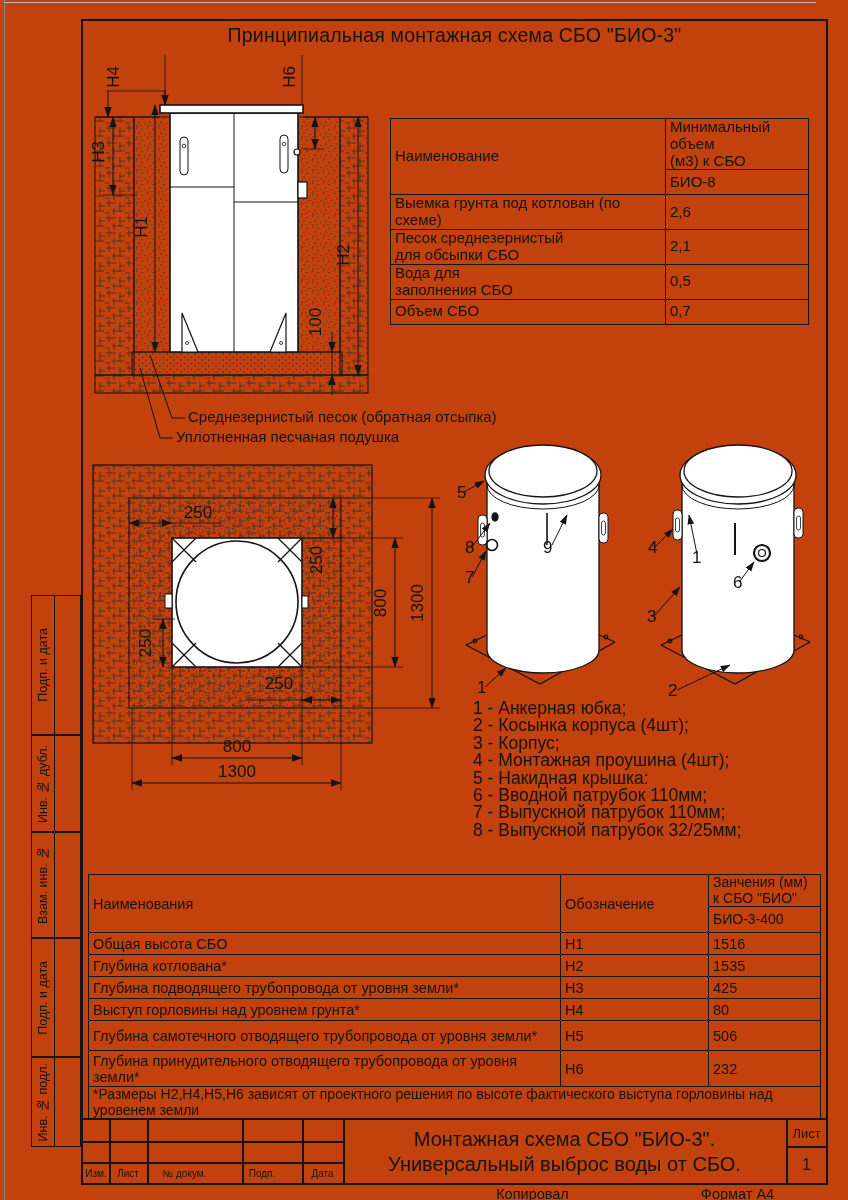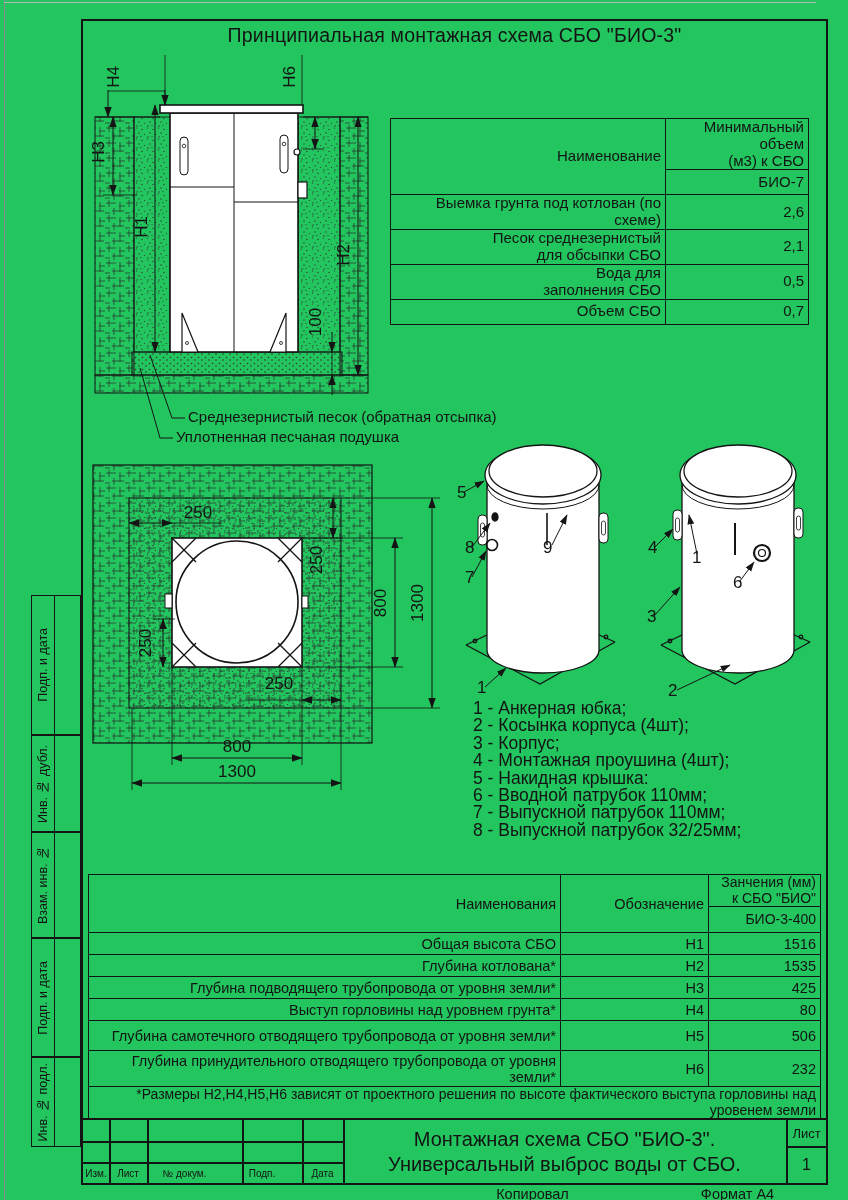--- a/index.html
+++ b/index.html
@@ -1,27 +1,27 @@
 <!DOCTYPE html>
 <html><head>
 <meta charset="utf-8">
 <style>
   * { margin:0; padding:0; box-sizing:border-box; }
   html,body { width:848px; height:1200px; background:#fff; overflow:hidden;
     font-family:"Liberation Sans", sans-serif; color:#141414; }
   .abs { position:absolute; }
-  #sheet { position:relative; width:848px; height:1200px; background:#22c55e; }
+  #sheet { position:relative; width:848px; height:1200px; background:#c2410c; }
   .edge-left { left:4px; top:0; width:1px; height:1200px; background:#8a8a8a; }
   .edge-top { left:4px; top:2px; width:812px; height:1px; background:#b5b5b5; }
   .frame { left:81px; top:19px; width:747px; height:1166px; border:2px solid #141414; }
   .sheet-title { left:81px; top:24px; width:747px; text-align:center;
     font-size:19.5px; letter-spacing:0.2px; }
   
   table { border-collapse:collapse; table-layout:fixed; }
-  td { border:1.5px solid #141414; text-align:right; vertical-align:middle;
+  td { border:1.5px solid #141414; text-align:left; vertical-align:middle;
        padding:0 4px; white-space:pre-line; line-height:1.12; }
   .vt { left:390px; top:118px; width:418px; }
   .vt td { font-size:15px; }
   .dt { left:88px; top:874px; width:732px; }
   .dt td { font-size:14.5px; }
   .dt .foot { font-size:14px; }
   
   .legend { left:473px; top:700px; width:330px; font-size:17.5px; line-height:17.4px; }
   
   .sb { left:31px; width:50px; border:1.5px solid #141414; display:flex; }
@@ -157,21 +157,21 @@
         <col style="width:275px">
         <col style="width:143px">
       </colgroup>
     <tbody>
         <tr>
       <td rowspan="2" style="height:69px">Наименование</td>
       <td style="height:44px">Минимальный объем
 (м3) к СБО</td>
     </tr>
     <tr>
-          <td style="height:25px">БИО-7</td>
+          <td style="height:25px">БИО-8</td>
         </tr>
     <tr>
       <td style="height:23px">Выемка грунта под котлован (по схеме)</td>
       <td>2,6</td>
     </tr>
     <tr>
       <td style="height:32px">Песок среднезернистый
 для обсыпки СБО</td>
       <td>2,1</td>
     </tr>

